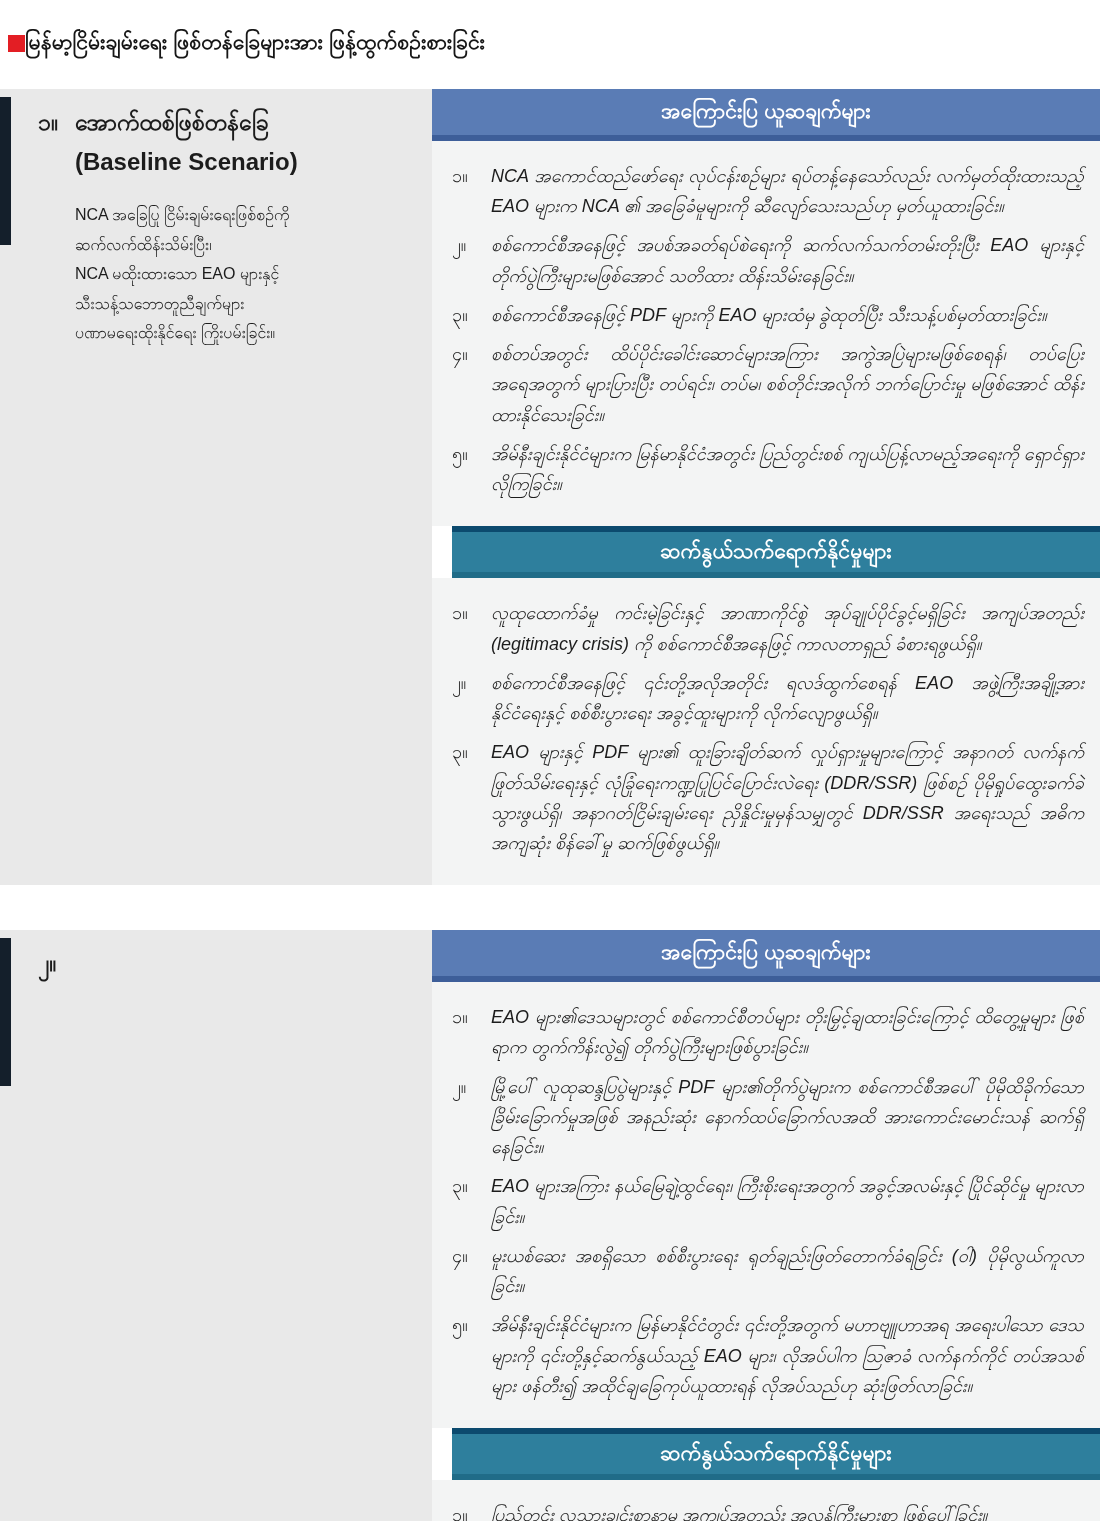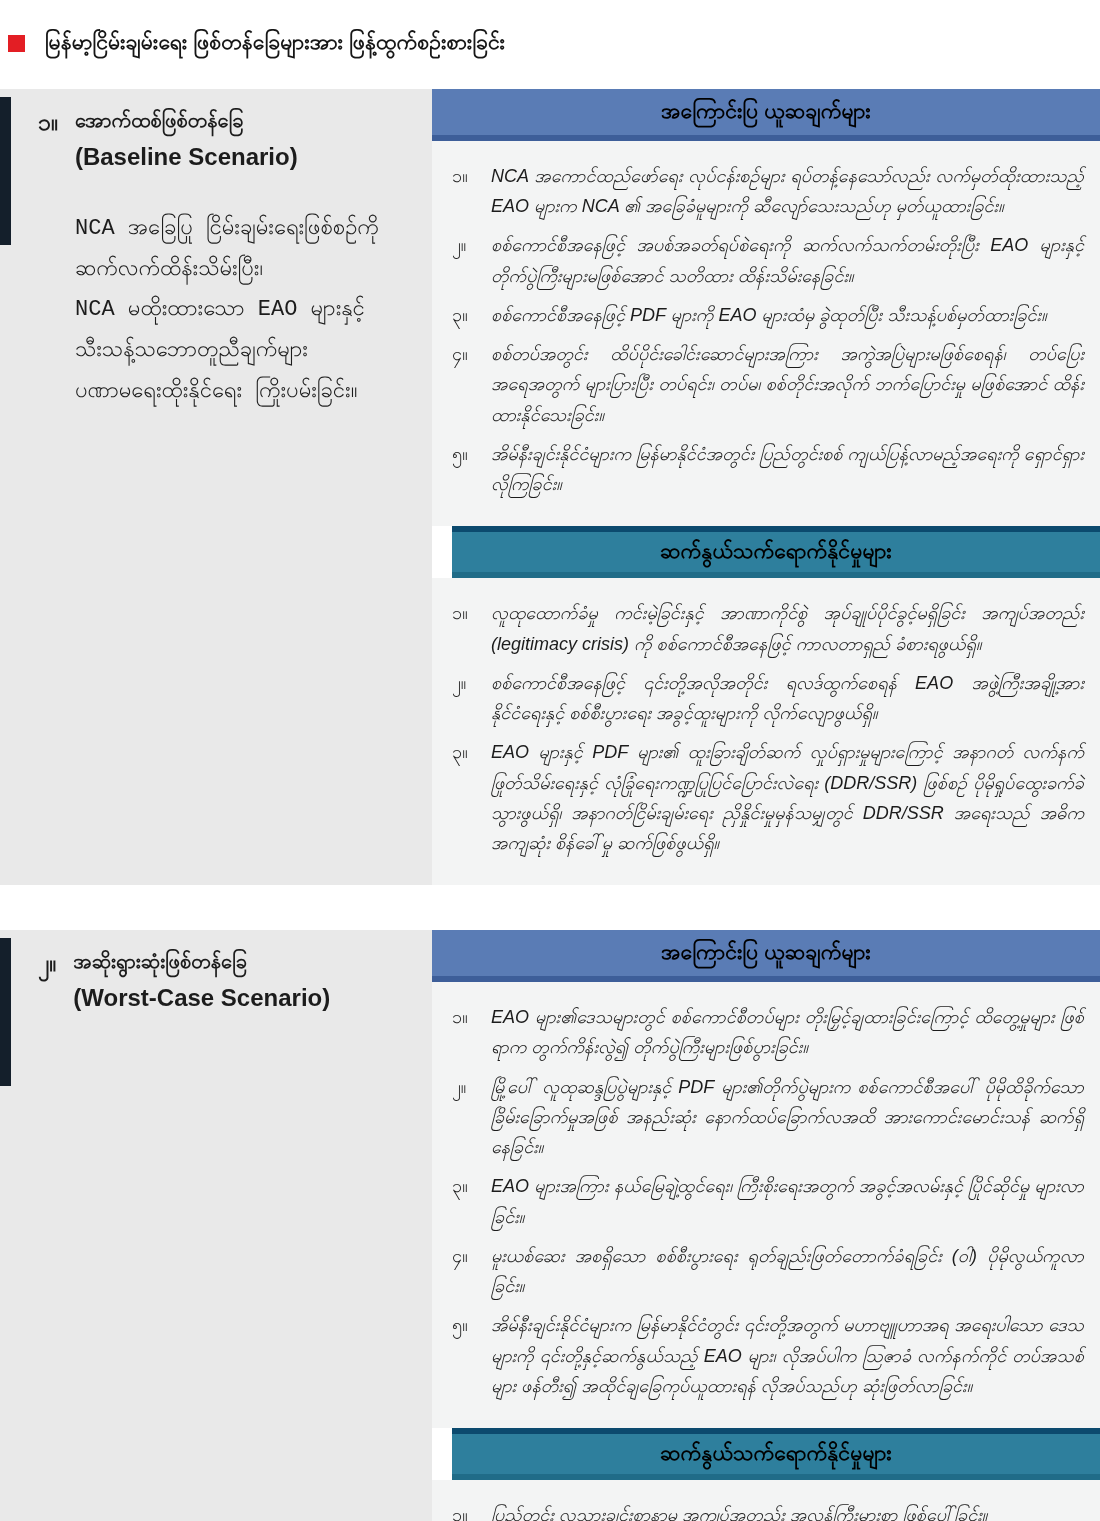--- a/index.html
+++ b/index.html
@@ -5,21 +5,21 @@
   * { margin:0; padding:0; box-sizing:border-box; }
   html,body { background:#ffffff; }
   body {
     width:1100px; min-height:1521px;
     font-family:"Liberation Sans", sans-serif;
     color:#1c1c1c;
     position:relative;
   }
   
   .title-row {
-    display:flex; align-items:center; gap:20px;
+    display:flex; align-items:center; gap:0;
     padding:28px 20px 0 8px;
   }
   .red-square { width:17px; height:17px; background:#e31e24; flex:0 0 auto; }
   .page-title { font-size:21px; font-weight:bold; color:#161616; letter-spacing:0.2px; }
 
   
   .scenario-block { display:flex; align-items:stretch; margin-top:30px; }
   .scenario-block.second { margin-top:45px; }
 
   .left-col {
@@ -28,35 +28,34 @@
     position:relative;
     padding:10px 26px 24px 38px;
   }
   .accent-bar {
     position:absolute; left:0; top:8px;
     width:11px; height:148px;
     background:#141f2b;
   }
   .heading { display:flex; gap:17px; padding-top:4px; }
   .h-num { font-size:23px; font-weight:bold; line-height:1.7; }
-  .h-mm  { font-size:20px; font-weight:bold; line-height:1.7; }
+  .h-mm  { font-size:23px; font-weight:bold; line-height:1.7; }
   .h-en  { font-size:24px; font-weight:bold; line-height:1.5; margin-top:2px; }
   .desc {
-    margin:34px 0 0 37px;
-    font-size:22px; line-height:1.85;
+    margin:20px 0 0 37px;
+    font-size:16px; line-height:1.85;
     white-space:pre-line;
-    font-family:Liberation Mono, monospace;
   }
 
   .right-col { flex:1 1 auto; display:flex; flex-direction:column; }
 
   .section-header {
     height:52px;
     display:flex; align-items:center; justify-content:center;
-    color:#000000; font-size:21px; font-weight:bold;
+    color:#ffffff; font-size:21px; font-weight:bold;
     letter-spacing:0.2px;
   }
   .section-header.blue { background:#5a7cb5; border-bottom:6px solid #3d5e99; }
   .section-header.teal { background:#2e7f9d; border-bottom:6px solid #206c88; border-top:6px solid #0c4a6e;margin-left:20px; }
 
   .items {
     background:#f3f4f4;
     padding:20px 16px 18px 12px;
     flex:1 1 auto;
   }
@@ -141,24 +140,20 @@
         </div>
       </div>
   </div>
 </div>
 
 <div class="scenario-block second">
   <div class="left-col">
     <div class="accent-bar"></div>
     <div class="heading">
       <span class="h-num">၂။</span>
-      <div>
-        <div class="h-mm">အဆိုးရွားဆုံးဖြစ်တန်ခြေ</div>
-        <div class="h-en">(Worst-Case Scenario)</div>
-      </div>
     </div>
   </div>
   <div class="right-col">
     <div class="section-header blue">အကြောင်းပြ ယူဆချက်များ</div>
     <div class="items min-a2">
 
         <div class="item">
           <span class="item-num">၁။</span>
           <span class="item-text">EAO များ၏ဒေသများတွင် စစ်ကောင်စီတပ်များ တိုးမြှင့်ချထားခြင်းကြောင့် ထိတွေ့မှုများ ဖြစ်ရာက တွက်ကိန်းလွဲ၍ တိုက်ပွဲကြီးများဖြစ်ပွားခြင်း။</span>
         </div>

